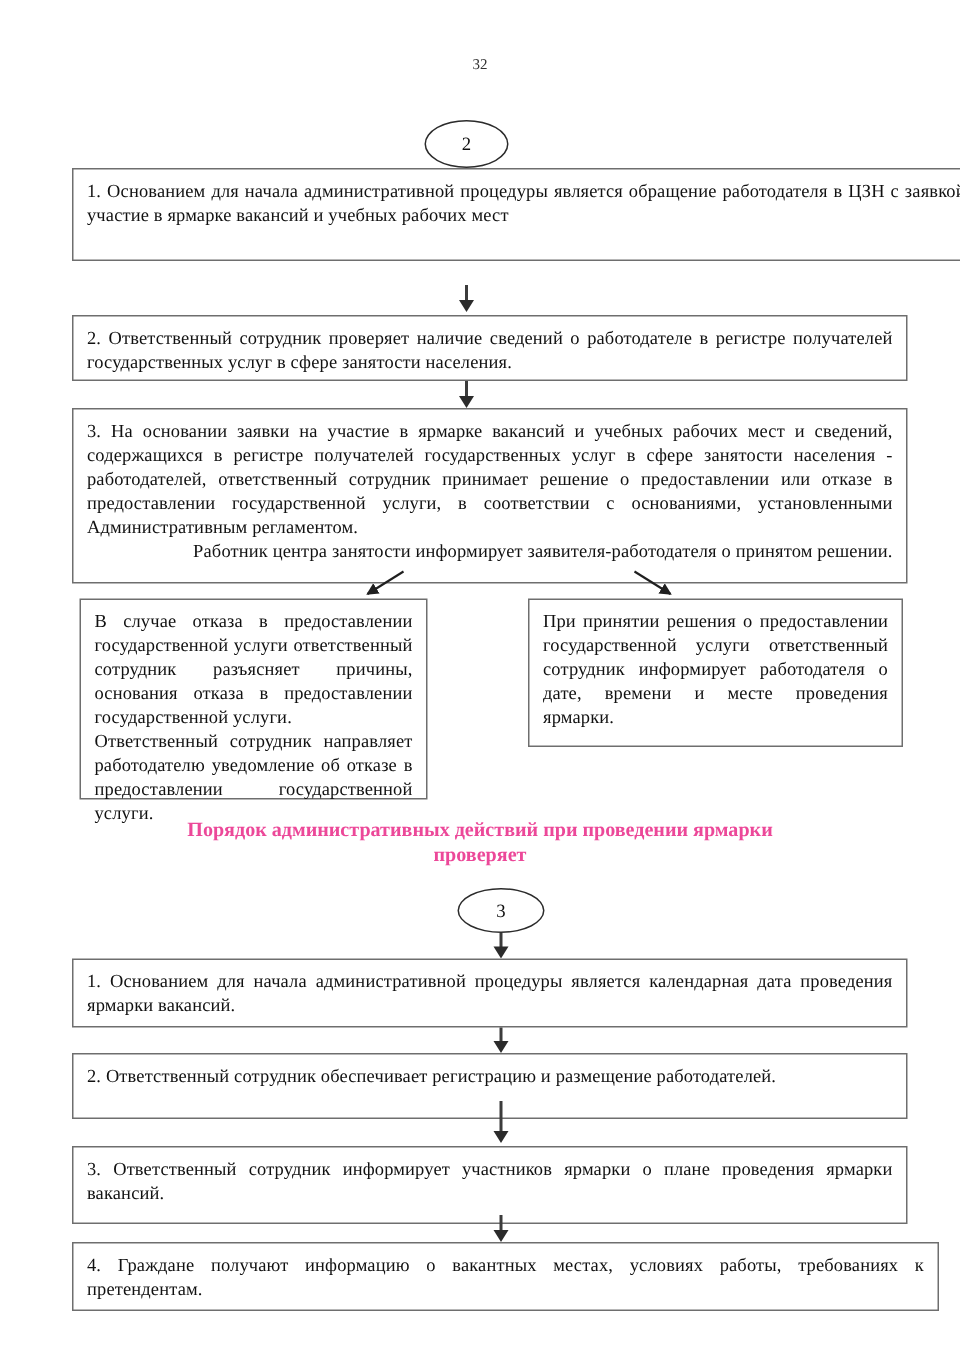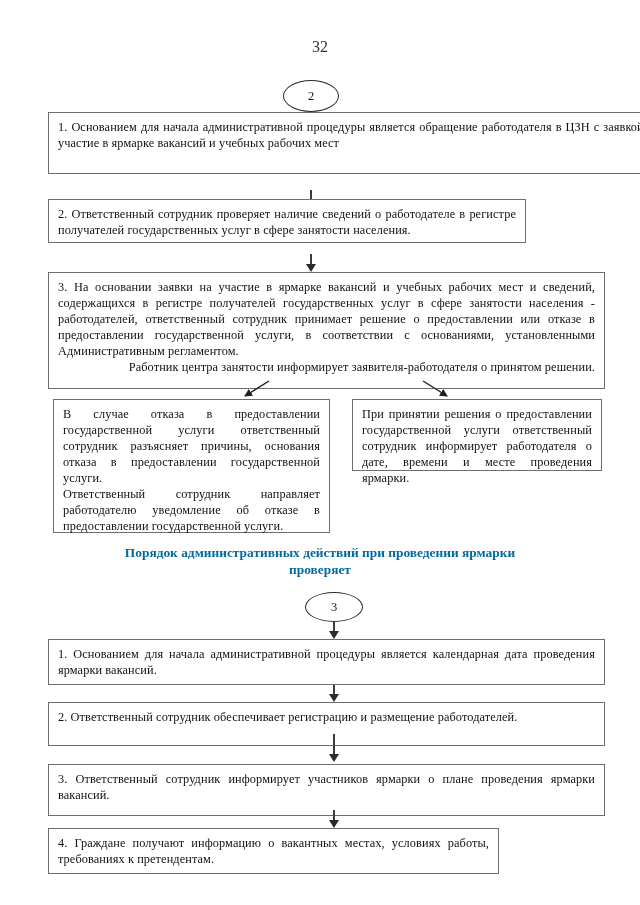--- a/index.html
+++ b/index.html
@@ -20,21 +20,21 @@
     position: relative;
     width: 640px;
     height: 905px;
   }
   .page-number {
     position: absolute;
     top: 38px;
     left: 0;
     width: 640px;
     text-align: center;
-    font-size: 16px;
+    font-size: 10px;
     color: #333;
   }
 
   
   .flowbox {
     position: absolute;
     box-sizing: border-box;
     border: 1px solid #6e6e6e;
     background: #ffffff;
     padding: 7px 9px 6px 9px;
@@ -82,21 +82,21 @@
     color: #111;
   }
 
   
   .section-heading {
     position: absolute;
     text-align: center;
     font-weight: bold;
     font-size: 13.4px;
     line-height: 1.28;
-    color: #0369a1;
+    color: #ec4899;
   }
 </style>
 </head>
 <body>
 
 <div class="page">
 
   <div class="page-number">32</div>
 
   <div class="ellipse-node" style="left:283px; top:80px; width:56px; height:32px;">
@@ -106,21 +106,21 @@
   <div class="vline" style="left:310px; top:112px; height:14px;"></div>
   <div class="arrowhead-down" style="left:306px; top:120px;"></div>
 
   <div class="flowbox" style="left:48px; top:112px; width:622px; height:62px;">
     <p>1. Основанием для начала административной процедуры является обращение работодателя в ЦЗН с заявкой на участие в ярмарке вакансий и учебных рабочих мест</p>
   </div>
 
   <div class="vline" style="left:310px; top:190px; height:14px;"></div>
   <div class="arrowhead-down" style="left:306px; top:200px;"></div>
 
-  <div class="flowbox" style="left:48px; top:199px; width:478px; height:44px;">
+  <div class="flowbox" style="left:48px; top:210px; width:557px; height:44px;">
     <p>2. Ответственный сотрудник проверяет наличие сведений о работодателе в регистре получателей государственных услуг в сфере занятости населения.</p>
   </div>
 
   <div class="vline" style="left:310px; top:254px; height:16px;"></div>
   <div class="arrowhead-down" style="left:306px; top:264px;"></div>
 
   <div class="flowbox" style="left:48px; top:272px; width:557px; height:117px;">
     <p>3. На основании заявки на участие в ярмарке вакансий и учебных рабочих мест и сведений, содержащихся в регистре получателей государственных услуг в сфере занятости населения - работодателей, ответственный сотрудник принимает решение о предоставлении или отказе в предоставлении государственной услуги, в соответствии с основаниями, установленными Административным регламентом.</p>
     <p class="left-align" style="text-align:right;">Работник центра занятости информирует заявителя-работодателя о принятом решении.</p>
   </div>
@@ -128,26 +128,26 @@
   <svg class="diag-svg" style="left:0px; top:376px; width:640px; height:34px;" viewBox="0 0 640 34">
     <defs>
       <marker id="ah" markerWidth="9" markerHeight="9" refX="7" refY="4" orient="auto" markerUnits="userSpaceOnUse">
         <path d="M0,0 L8,4 L0,8 z" fill="#1f1f1f"></path>
       </marker>
     </defs>
     <line x1="269" y1="5" x2="245" y2="20" stroke="#1f1f1f" stroke-width="1.4" marker-end="url(#ah)"></line>
     <line x1="423" y1="5" x2="447" y2="20" stroke="#1f1f1f" stroke-width="1.4" marker-end="url(#ah)"></line>
   </svg>
 
-  <div class="flowbox" style="left:53px; top:399px; width:277px; height:134px;">
+  <div class="flowbox" style="left:53px; top:399px; width:232px; height:134px;">
     <p>В случае отказа в предоставлении государственной услуги ответственный сотрудник разъясняет причины, основания отказа в предоставлении государственной услуги.</p>
     <p>Ответственный сотрудник направляет работодателю уведомление об отказе в предоставлении государственной услуги.</p>
   </div>
 
-  <div class="flowbox" style="left:352px; top:399px; width:250px; height:72px;">
+  <div class="flowbox" style="left:352px; top:399px; width:250px; height:99px;">
     <p>При принятии решения о предоставлении государственной услуги ответственный сотрудник информирует работодателя о дате, времени и месте проведения ярмарки.</p>
   </div>
 
   <div class="section-heading" style="left:90px; top:544px; width:460px;">
     <div>Порядок административных действий при проведении ярмарки</div>
     <div>проверяет</div>
   </div>
 
   <div class="ellipse-node" style="left:305px; top:592px; width:58px; height:30px;">
     <span>3</span>
@@ -170,17 +170,17 @@
   <div class="vline" style="left:333px; top:734px; height:24px;"></div>
   <div class="arrowhead-down" style="left:329px; top:754px;"></div>
 
   <div class="flowbox" style="left:48px; top:764px; width:557px; height:52px;">
     <p>3. Ответственный сотрудник информирует участников ярмарки о плане проведения ярмарки вакансий.</p>
   </div>
 
   <div class="vline" style="left:333px; top:810px; height:14px;"></div>
   <div class="arrowhead-down" style="left:329px; top:820px;"></div>
 
-  <div class="flowbox" style="left:48px; top:828px; width:451px; height:46px;">
+  <div class="flowbox" style="left:48px; top:828px; width:578px; height:46px;">
     <p>4. Граждане получают информацию о вакантных местах, условиях работы, требованиях к претендентам.</p>
   </div>
 
 </div>
 
 </body></html>

